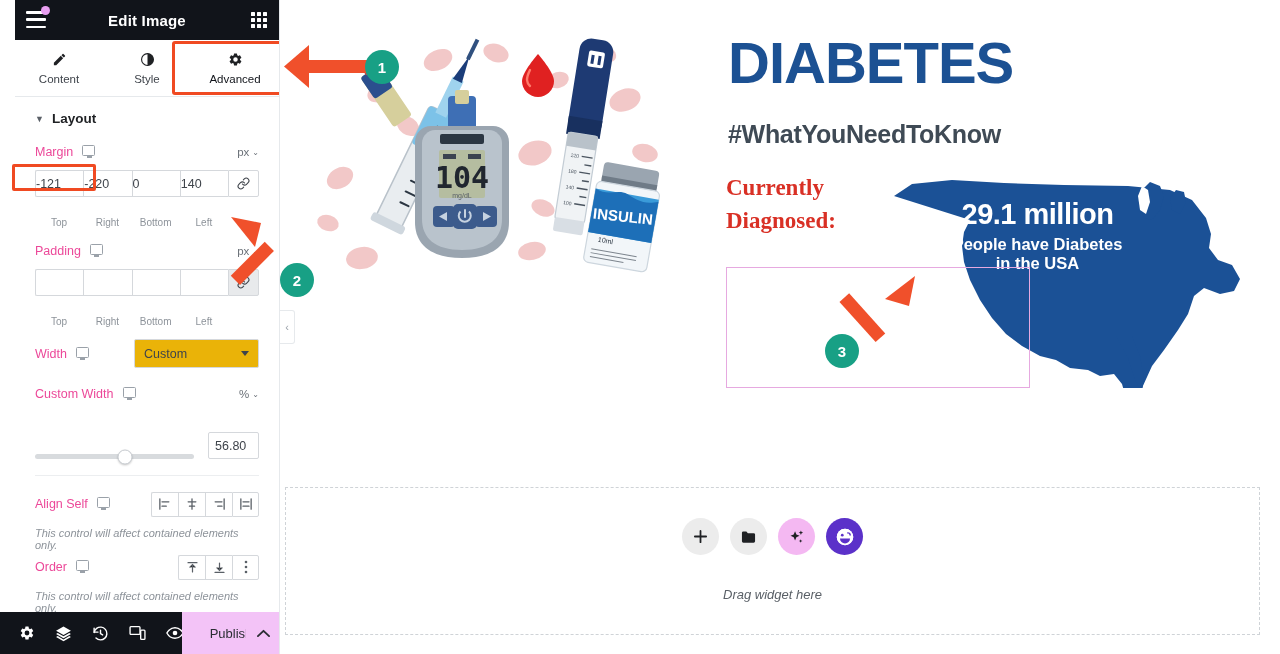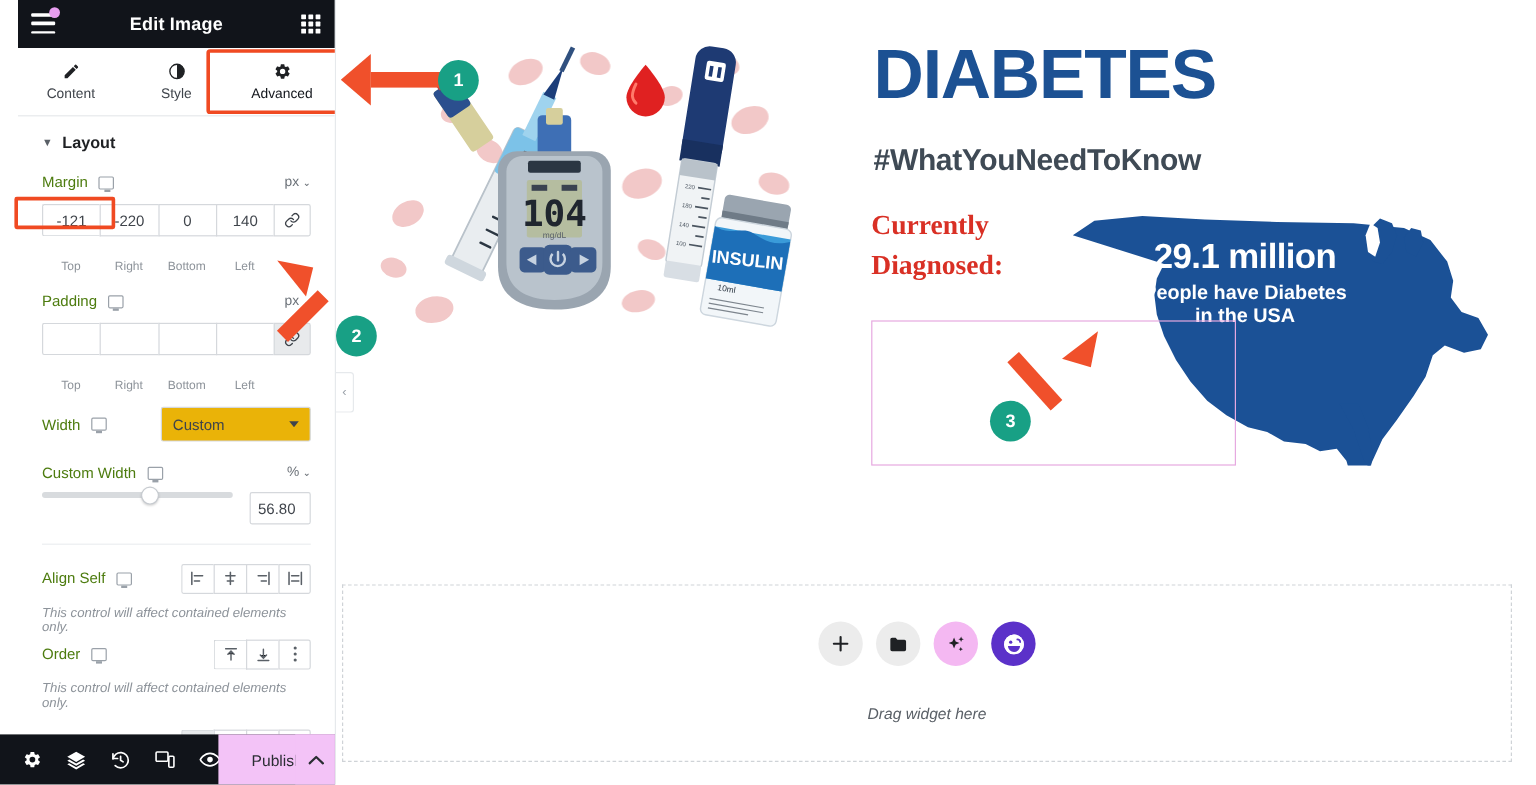--- a/index.html
+++ b/index.html
@@ -81,22 +81,22 @@
   }
   .caret { font-size: 9px; color: #5a6067; }
 
   .ctrl { padding: 0 20px; margin-bottom: 2px; }
   .ctrl-row {
     display: flex; align-items: center;
     justify-content: space-between;
     min-height: 28px;
   }
   .ctrl-label {
-    display: flex; align-items: center; gap: 9px;
-    font-size: 12.5px; color: #4d7c0f;
+    display: flex; gap: 9px;
+    font-size: 12.5px; color: #ec4899;
   }
   .dev-icon {
     width: 13px; height: 11px;
     border: 1.4px solid #9aa1a9; border-radius: 1.5px;
     position: relative;
   }
   .dev-icon::after {
     content: ""; position: absolute; left: 3.4px; bottom: -3.4px;
     width: 5px; height: 2px; background: #9aa1a9;
   }
@@ -114,21 +114,21 @@
   }
 
   
   .dims { display: flex; margin-top: 4px; }
   .dim {
     flex: 1; display: flex; flex-direction: column; align-items: center;
   }
   .dim input {
     width: 100%; height: 27px;
     border: 1px solid #d5d8dc; border-right: none;
-    font-size: 12.5px; text-align: center; color: #3f444b;
+    font-size: 12.5px; color: #3f444b;
     font-family: "Liberation Sans", sans-serif;
     background: #fff; outline: none;
   }
   .dim:first-child input { border-radius: 2px 0 0 2px; }
   .dim-cap { font-size: 10px; color: #8d939a; margin-top: 20px; }
   .linker {
     width: 31px; height: 27px;
     border: 1px solid #d5d8dc; border-radius: 0 2px 2px 0;
     display: flex; align-items: center; justify-content: center;
     cursor: pointer; color: #3f444b; font-size: 13px;
@@ -144,21 +144,21 @@
     padding: 0 9px; font-size: 12.5px; color: #3f444b;
     cursor: pointer; background: #eab308;
   }
   .sel .arrow {
     width: 0; height: 0;
     border-left: 4.5px solid transparent; border-right: 4.5px solid transparent;
     border-top: 5px solid #3f444b;
   }
 
   
-  .slider-row { display: flex; align-items: flex-start; gap: 14px; margin-top: 2px; }
+  .slider-row { display: flex; align-items: flex-end; gap: 14px; margin-top: 24px; }
   .track {
     flex: 1; height: 5px; background: #d8dbde; border-radius: 3px;
     position: relative; cursor: pointer;
   }
   .knob {
     position: absolute; top: 50%; left: 56.8%;
     transform: translate(-50%,-50%);
     width: 15px; height: 15px; border-radius: 50%;
     background: #fff; border: 1.6px solid #c7cbd0;
     box-shadow: 0 1px 2px rgba(0,0,0,.18);

